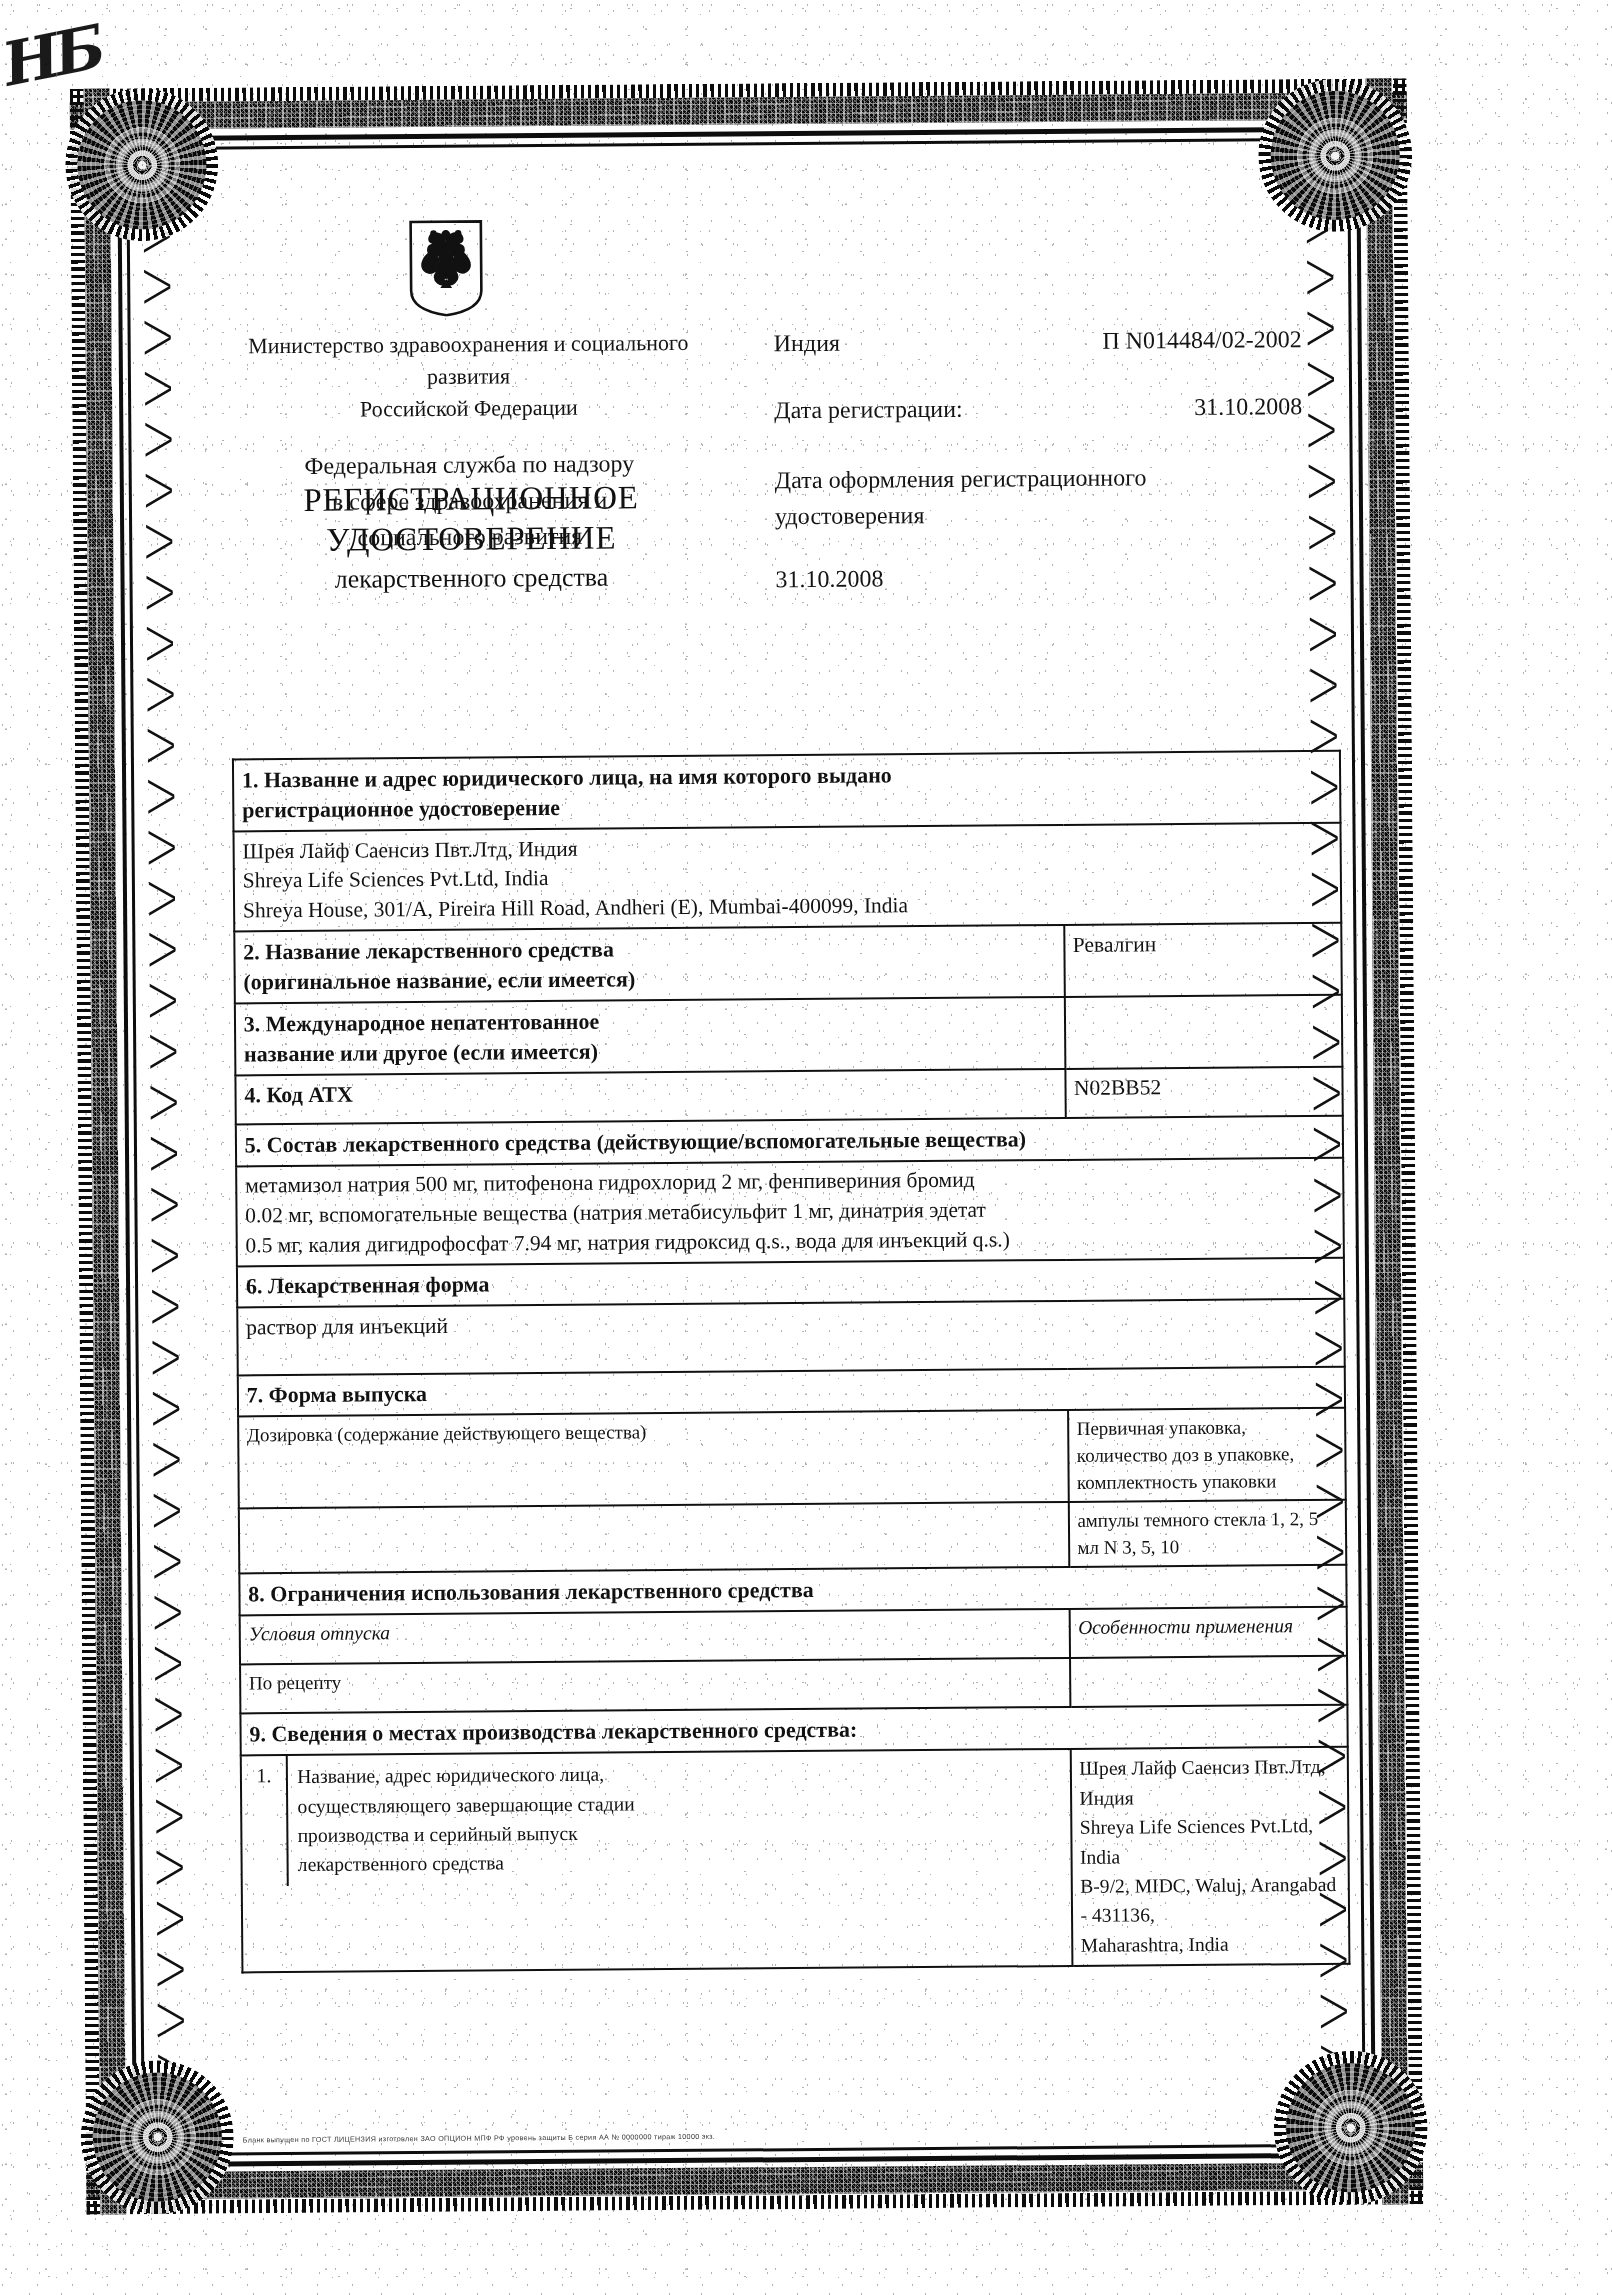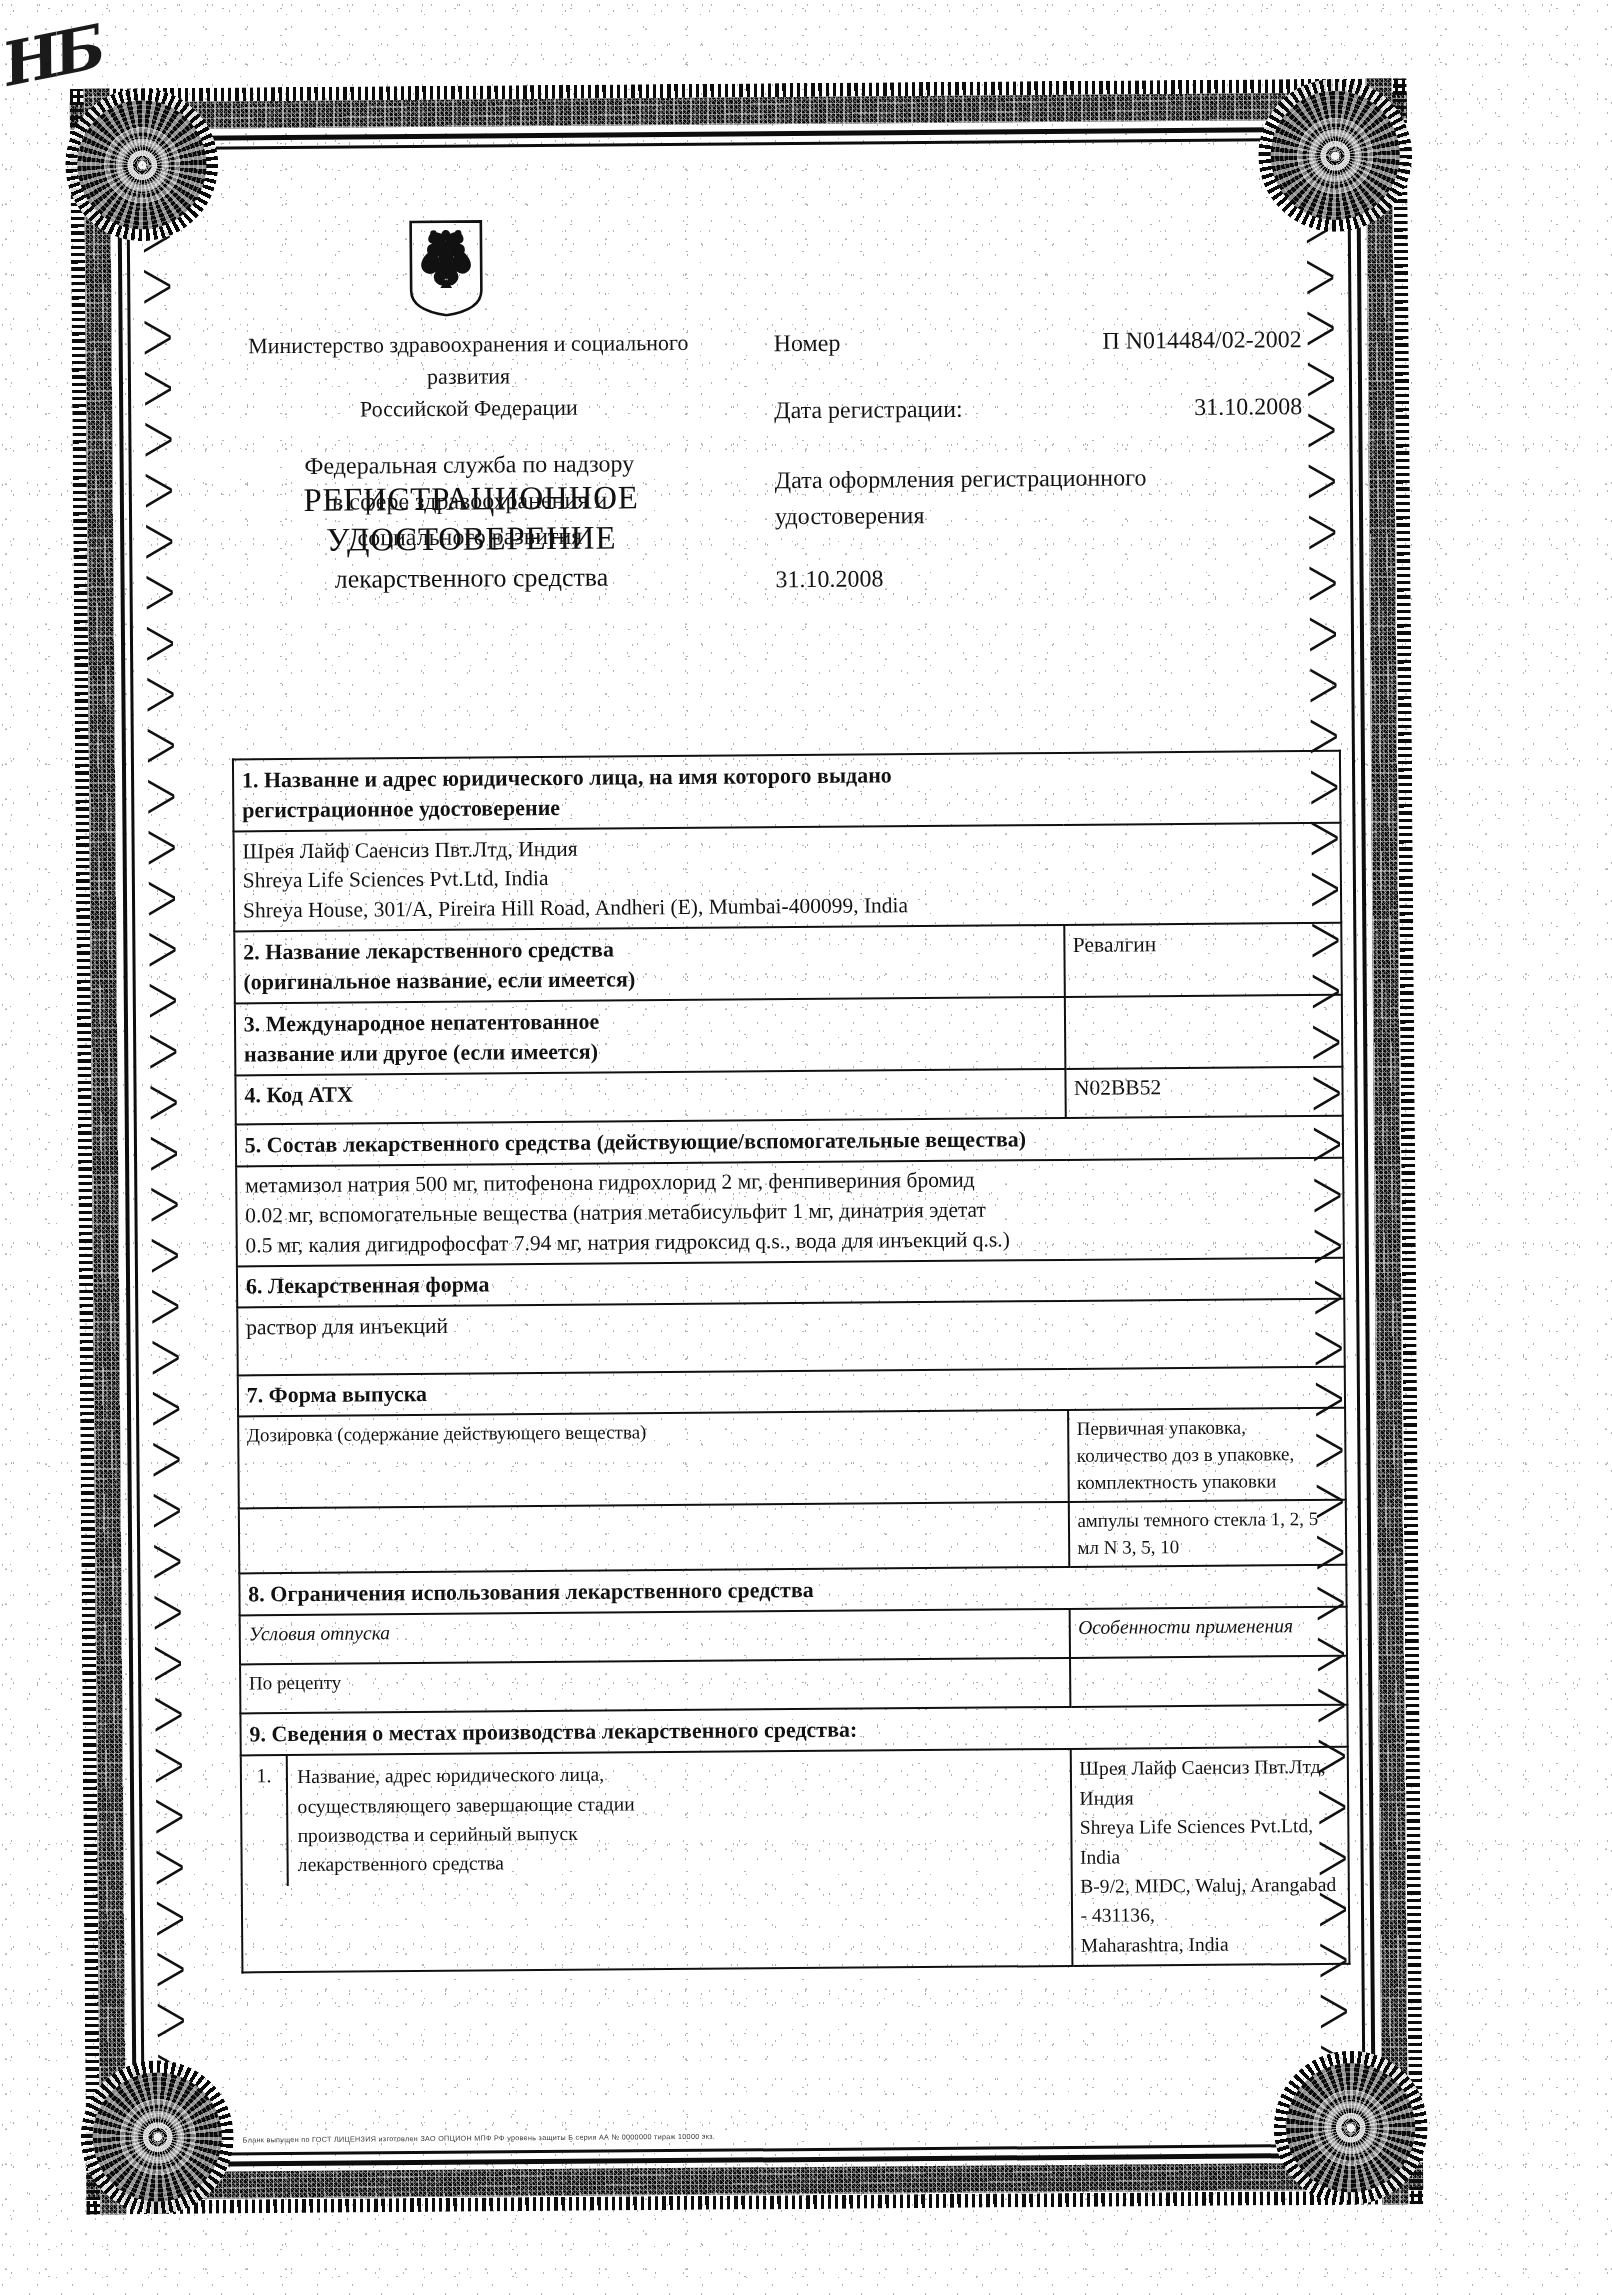--- a/index.html
+++ b/index.html
@@ -291,21 +291,21 @@
       <div>Российской Федерации</div>
       <div class="blk2">
         <div>Федеральная служба по надзору</div>
         <div>в сфере здравоохранения и</div>
         <div>социального развития</div>
       </div>
     </div>
 
     <div class="hdr-right">
       <div class="row">
-        <span class="lbl">Номер</span>
+        <span class="lbl">Индия</span>
         <span class="val">П N014484/02-2002</span>
       </div>
       <div class="row r2">
         <span class="lbl">Дата регистрации:</span>
         <span class="val">31.10.2008</span>
       </div>
       <div class="r3">
         <div>Дата оформления регистрационного</div>
         <div>удостоверения</div>
       </div>

